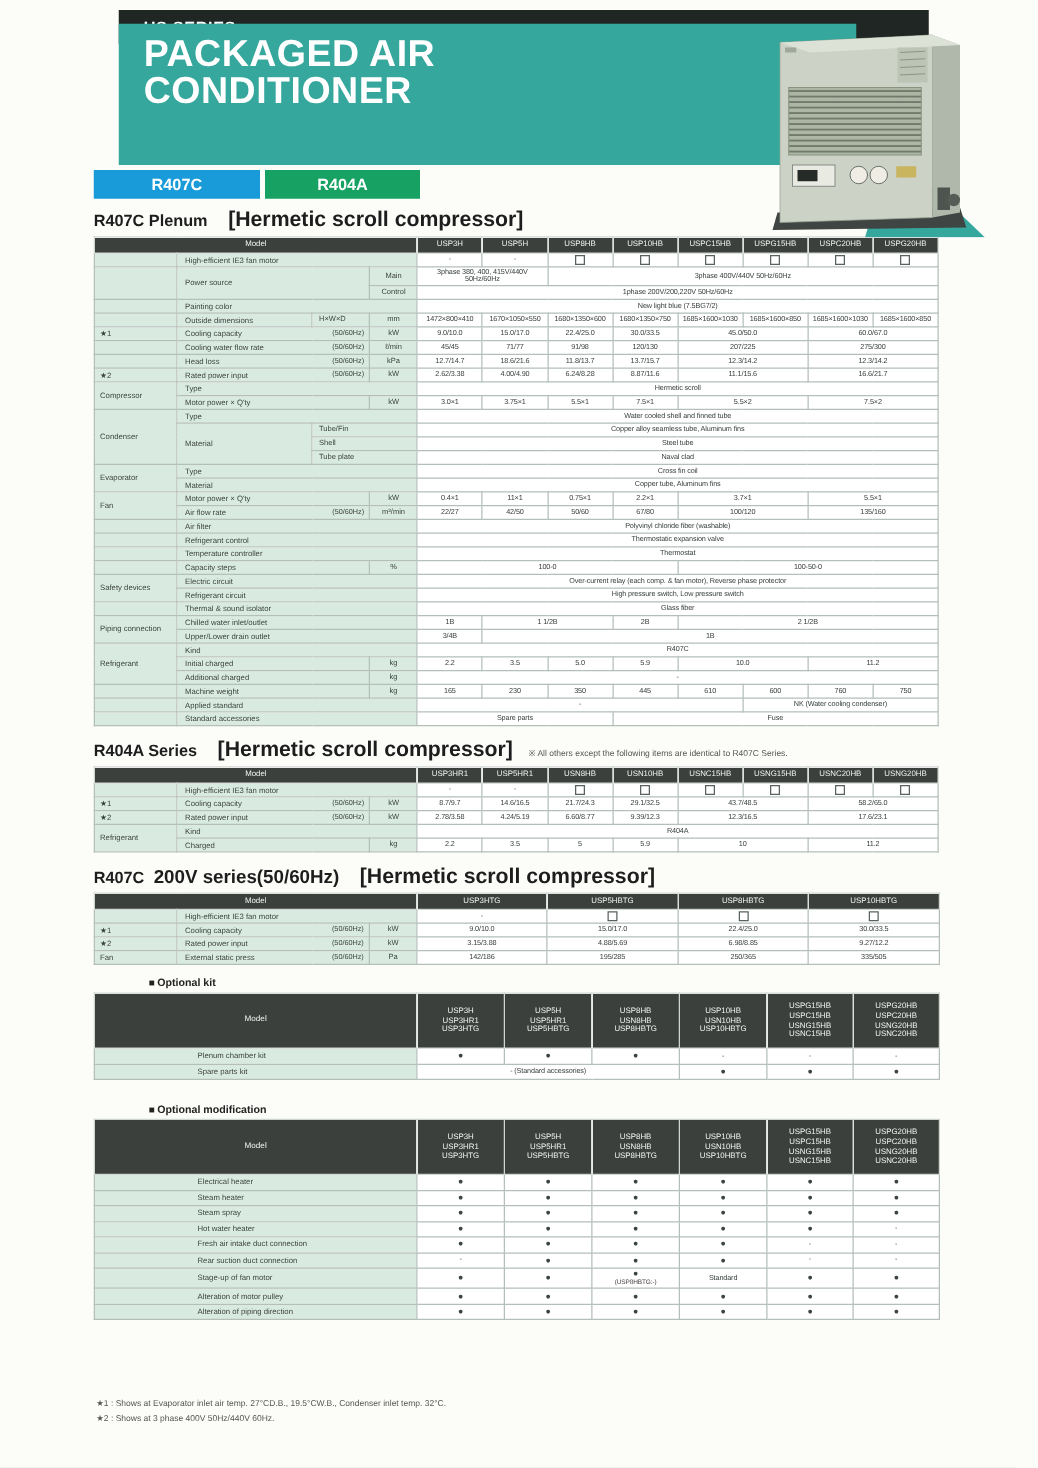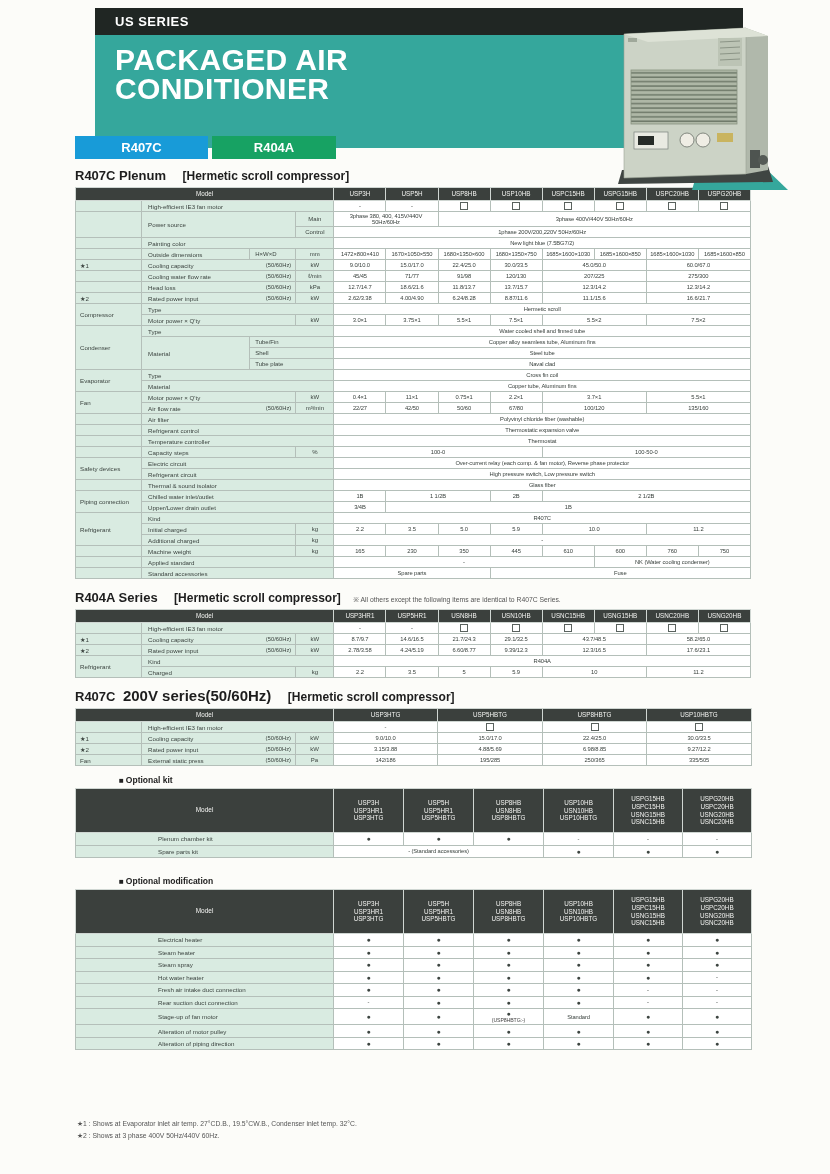--- a/index.html
+++ b/index.html
@@ -1,34 +1,34 @@
 <!DOCTYPE html>
 <html><head>
 <meta charset="utf-8">
 <style>
   html,body{margin:0;padding:0;background:#e9e9e6;}
   .page{position:relative;width:830px;height:1174px;background:#fcfcf9;font-family:"Liberation Sans",sans-serif;color:#333;overflow:hidden;margin:0 auto;}
   
   .bar-black{position:absolute;left:95px;top:8px;width:648px;height:27px;background:#202623;color:#fff;
     font-size:13px;font-weight:bold;line-height:27px;padding-left:20px;box-sizing:border-box;letter-spacing:.5px;}
-  .bar-teal{position:absolute;left:95px;top:35px;width:590px;height:113px;background:#35a79c;color:#fff;
+  .bar-teal{position:absolute;left:95px;top:19px;width:590px;height:113px;background:#35a79c;color:#fff;
     padding:10px 0 0 20px;box-sizing:border-box;}
   .bar-teal .ttl{font-size:30px;font-weight:bold;line-height:.98;letter-spacing:.4px;}
   .wedge{position:absolute;left:692px;top:118px;width:96px;height:72px;background:#35a79c;
     clip-path:polygon(22% 0,100% 100%,0 100%);z-index:1;}
   .badge{position:absolute;top:136px;height:23px;color:#fff;font-size:13px;font-weight:bold;text-align:center;line-height:23px;}
   .badge.b1{left:75px;width:133px;background:#189bd8;}
   .badge.b2{left:212px;width:124px;background:#17a263;}
   .unit{position:absolute;left:598px;top:12px;width:200px;height:178px;z-index:2;}
   
   .content{position:absolute;left:75px;top:166px;width:678px;}
   .sh{margin:0 0 3px 0;white-space:nowrap;}
   .sh-big{font-size:13px;font-weight:bold;color:#1d1d1d;}
   .sh-mid{font-size:15px;font-weight:bold;color:#1d1d1d;margin-left:3px;}
-  .sh-br{font-size:12px;font-weight:bold;color:#1d1d1d;margin-left:12px;}
+  .sh-br{font-size:17px;font-weight:bold;color:#1d1d1d;margin-left:12px;}
   .sh-note{font-size:6.8px;font-weight:normal;color:#555;margin-left:8px;}
   .opt-h1{font-size:8px;font-weight:bold;color:#222;margin:0;}
   .opt-h2{font-size:8.5px;font-weight:bold;color:#222;margin:1px 0 3px 0;padding-left:44px;}
   .opt-h2 .sq{font-size:8px;margin-right:2px;}
   
   table{border-collapse:collapse;table-layout:fixed;width:676px;background:#fff;border:1px solid #6f7a74;margin-bottom:9px;}
   th,td{border:1px solid #b4bfb9;overflow:hidden;padding:0 2px;box-sizing:border-box;}
   tr{height:11px;}
   th.mh,th.ml{background:#3b403d;color:#f4f4f2;font-weight:normal;font-size:6.3px;border:1px solid #cfd6d2;height:13px;text-align:center;white-space:pre-line;line-height:1.25;}
   td.g{background:#d9ebe1;font-size:6.2px;color:#3a423e;text-align:left;padding-left:4px;}

